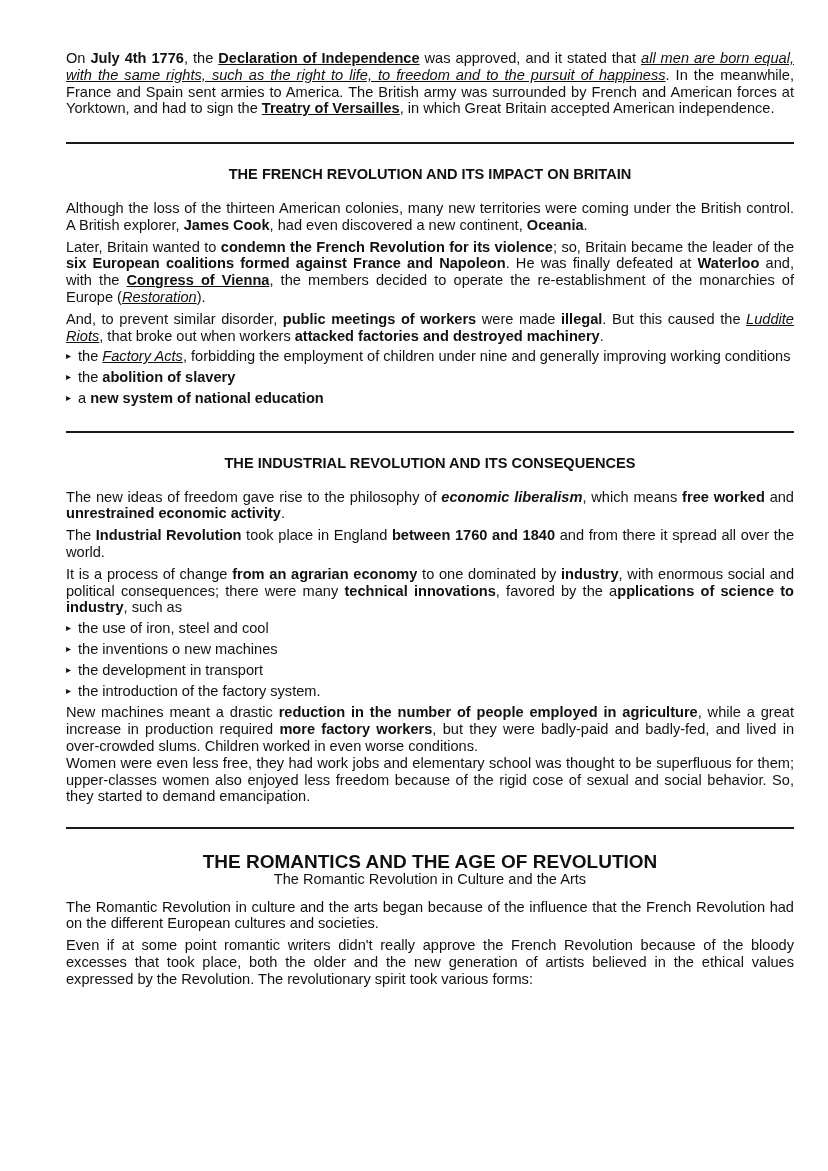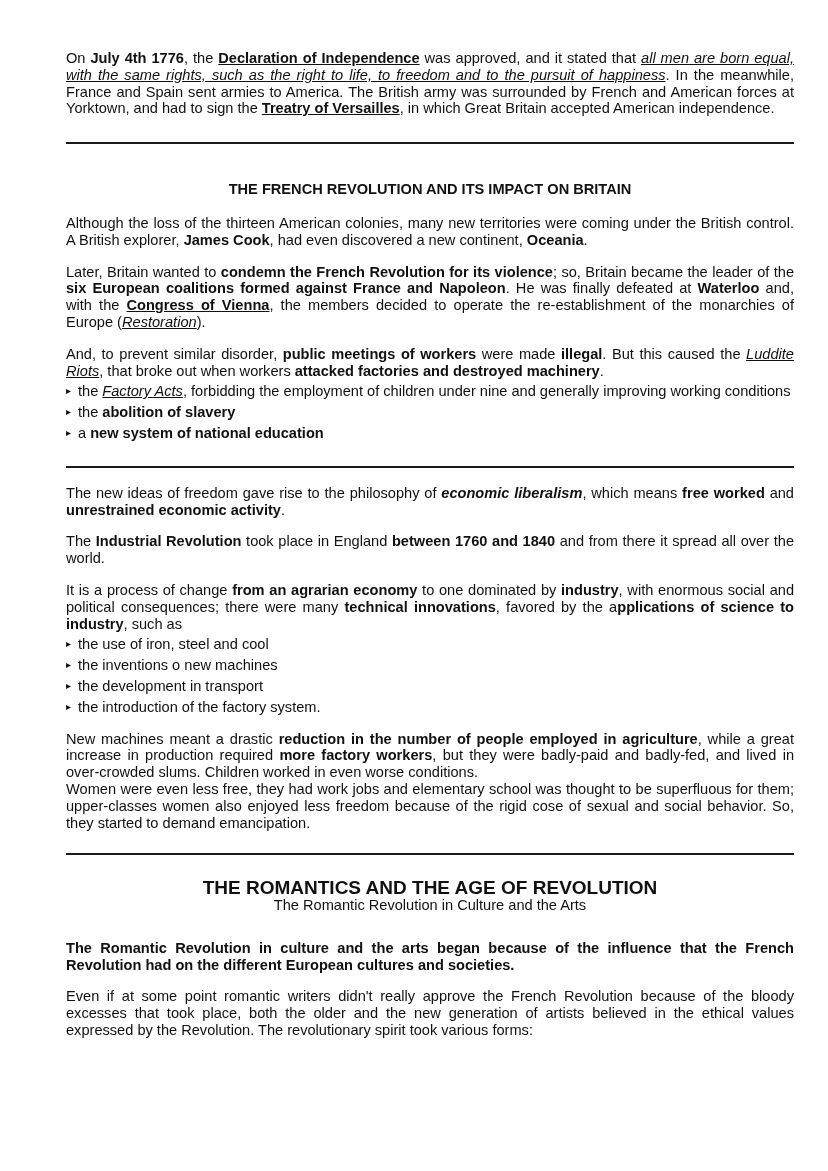--- a/index.html
+++ b/index.html
@@ -3,58 +3,59 @@
   <meta charset="utf-8">
   <style>
     html, body { margin: 0; padding: 0; background: #ffffff; }
     body {
       width: 828px; height: 1171px; overflow: hidden; position: relative;
       font-family: "Liberation Sans", sans-serif; color: #111111;
       font-size: 14.6px; line-height: 16.8px;
     }
     .page { position: absolute; left: 66px; top: 50px; width: 728px; }
     p { margin: 0; text-align: justify; }
-    .mt { margin-top: 15px; }
+    .mt { margin-top: 5px; }
     .rule { height: 2px; background: #1a1a1a; margin: 0; }
     .heading { text-align: center; font-weight: bold; margin: 0; }
     .subheading { text-align: center; margin: 0; }
     ul { list-style: none; margin: 0; padding: 0; }
     li { position: relative; padding-left: 12px; margin-top: 4px; text-align: justify; }
     li .bullet { position: absolute; left: 0; top: 0; font-size: 10px; }
     .b { font-weight: bold; }
     .i { font-style: italic; }
     .u { text-decoration: underline; }
   </style>
 </head>
 <body>
 
 <div class="page">
 
   <p><span>On </span><span class="b">July 4th 1776</span><span>, the </span><span class="b u">Declaration of Independence</span><span> was approved, and it stated that </span><span class="i u">all men are born equal, with the same rights, such as the right to life, to freedom and to the pursuit of happiness</span><span>. In the meanwhile, France and Spain sent armies to America. The British army was surrounded by French and American forces at Yorktown, and had to sign the </span><span class="b u">Treatry of Versailles</span><span>, in which Great Britain accepted American independence.</span></p>
 
   <div class="rule" style="margin-top:25px;"></div>
 
-  <h2 class="heading" style="margin-top:37px; font-size:14.6px;">THE FRENCH REVOLUTION AND ITS IMPACT ON BRITAIN</h2>
+  <h2 class="heading" style="margin-top:22px; font-size:14.6px;">THE FRENCH REVOLUTION AND ITS IMPACT ON BRITAIN</h2>
 
   <p style="margin-top:17px;"><span>Although the loss of the thirteen American colonies, many new territories were coming under the British control. A British explorer, </span><span class="b">James Cook</span><span>, had even discovered a new continent, </span><span class="b">Oceania</span><span>.</span></p>
 
 
   <p class="mt"><span>Later, Britain wanted to </span><span class="b">condemn the French Revolution for its violence</span><span>; so, Britain became the leader of the </span><span class="b">six European coalitions formed against France and Napoleon</span><span>. He was finally defeated at </span><span class="b">Waterloo</span><span> and, with the </span><span class="b u">Congress of Vienna</span><span>, the members decided to operate the re-establishment of the monarchies of Europe (</span><span class="i u">Restoration</span><span>).</span></p>
 
   <p class="mt"><span>And, to prevent similar disorder, </span><span class="b">public meetings of workers</span><span> were made </span><span class="b">illegal</span><span>. But this caused the </span><span class="i u">Luddite Riots</span><span>, that broke out when workers </span><span class="b">attacked factories and destroyed machinery</span><span>.</span></p>
 
 
   <ul>
     <li><span class="bullet">▸</span><span>the </span><span class="i u">Factory Acts</span><span>, forbidding the employment of children under nine and generally improving working conditions</span></li>
     <li><span class="bullet">▸</span><span>the </span><span class="b">abolition of slavery</span></li>
     <li><span class="bullet">▸</span><span>a </span><span class="b">new system of national education</span></li>
   </ul>
 
   <div class="rule" style="margin-top:24px;"></div>
 
+  <h2 class="heading" style="margin-top:22px; font-size:14.6px;">THE INDUSTRIAL REVOLUTION AND ITS CONSEQUENCES</h2>
 
   <p style="margin-top:17px;"><span>The new ideas of freedom gave rise to the philosophy of </span><span class="b i">economic liberalism</span><span>, which means </span><span class="b">free worked</span><span> and </span><span class="b">unrestrained economic activity</span><span>.</span></p>
 
   <p class="mt"><span>The </span><span class="b">Industrial Revolution</span><span> took place in England </span><span class="b">between 1760 and 1840</span><span> and from there it spread all over the world.</span></p>
 
   <p class="mt"><span>It is a process of change </span><span class="b">from an agrarian economy</span><span> to one dominated by </span><span class="b">industry</span><span>, with enormous social and political consequences; there were many </span><span class="b">technical innovations</span><span>, favored by the a</span><span class="b">pplications of science to industry</span><span>, such as</span></p>
 
   <ul>
     <li><span class="bullet">▸</span><span>the use of iron, steel and cool</span></li>
     <li><span class="bullet">▸</span><span>the inventions o new machines</span></li>
@@ -65,16 +66,16 @@
   <p class="mt"><span>New machines meant a drastic </span><span class="b">reduction in the number of people employed in agriculture</span><span>, while a great increase in production required </span><span class="b">more factory workers</span><span>, but they were badly-paid and badly-fed, and lived in over-crowded slums. Children worked in even worse conditions.</span></p>
 
 
   <p>Women were even less free, they had work jobs and elementary school was thought to be superfluous for them; upper-classes women also enjoyed less freedom because of the rigid cose of sexual and social behavior. So, they started to demand emancipation.</p>
 
   <div class="rule" style="margin-top:22px;"></div>
 
   <h2 class="heading" style="margin-top:25px; font-size:19px;">THE ROMANTICS AND THE AGE OF REVOLUTION</h2>
   <p class="subheading">The Romantic Revolution in Culture and the Arts</p>
 
-  <p style="margin-top:26px;font-weight:bold;">The Romantic Revolution in culture and the arts began because of the influence that the French Revolution had on the different European cultures and societies.</p>
+  <p style="margin-top:11px;">The Romantic Revolution in culture and the arts began because of the influence that the French Revolution had on the different European cultures and societies.</p>
   <p class="mt">Even if at some point romantic writers didn't really approve the French Revolution because of the bloody excesses that took place, both the older and the new generation of artists believed in the ethical values expressed by the Revolution. The revolutionary spirit took various forms:</p>
 
 </div>
 
 </body></html>

